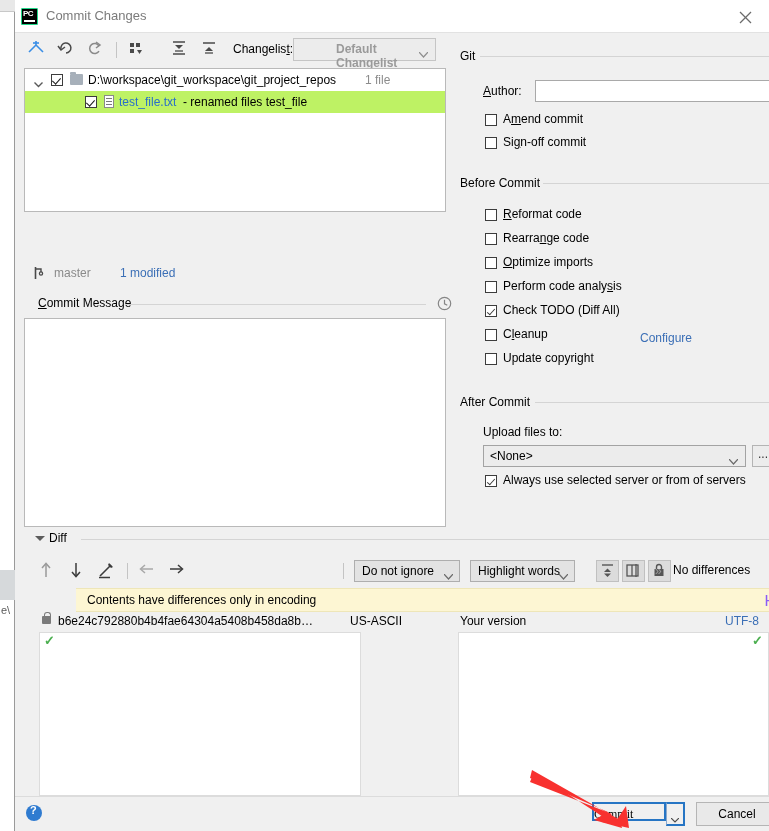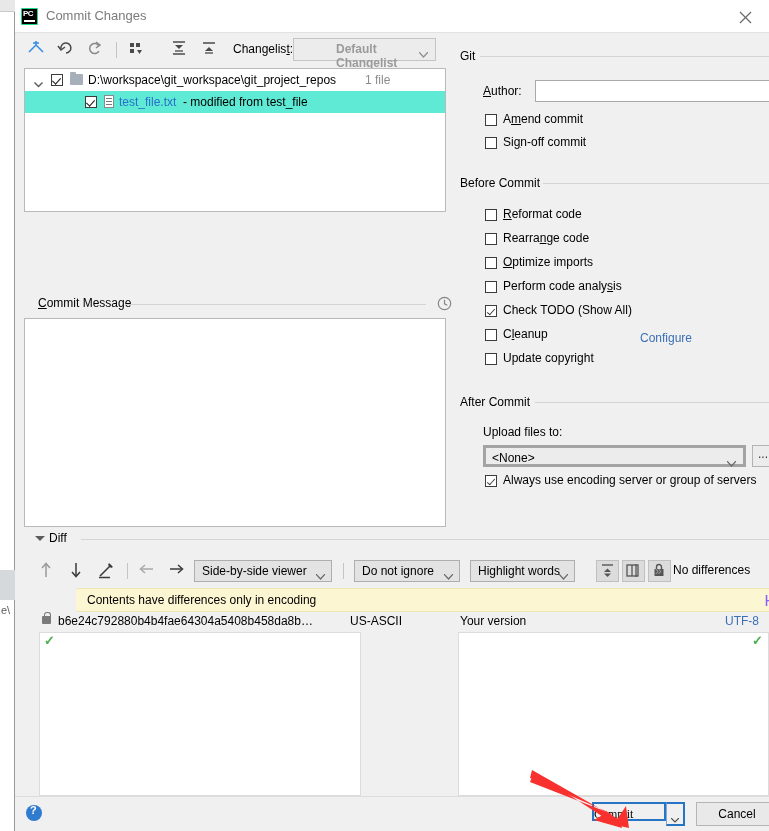--- a/index.html
+++ b/index.html
@@ -94,21 +94,21 @@
 
   
   .filetree {
     position: absolute; left: 9px; top: 68px; width: 422px; height: 144px;
     background: #ffffff; border: 1px solid #b9b9b9;
   }
   .tree-row {
     position: relative; height: 22px; line-height: 22px; white-space: nowrap;
     cursor: pointer; font-size: 12px;
   }
-  .tree-row.selected { background: #5eead4; }
+  .tree-row.selected { background: #bef264; }
   .twisty { position: absolute; top: 6px; width: 11px; height: 11px; }
   .cbox {
     position: absolute; top: 5px; width: 12px; height: 12px;
     background: #fff; border: 1px solid #3c3c3c;
   }
   .cbox.checked::after {
     content: ""; position: absolute; left: 2px; top: 1px;
     width: 4px; height: 7px;
     border: solid #1a1a1a; border-width: 0 1.6px 1.6px 0;
     transform: rotate(42deg);
@@ -177,21 +177,21 @@
   .author-input {
     position: absolute; left: 520px; top: 80px; width: 245px; height: 22px;
     background: #ffffff; border: 1px solid #a9a9a9;
     font-family: "Liberation Sans", sans-serif; font-size: 12px;
     padding: 0 4px; outline: none;
   }
 
   .upload-label { position: absolute; left: 468px; top: 425px; font-size: 12px; }
   .upload-combo {
     position: absolute; left: 468px; top: 445px; width: 263px; height: 22px;
-    background: #ececec; border: 3px solid #a3a3a3; cursor: pointer;
+    background: #ececec; border: 1px solid #a3a3a3; cursor: pointer;
   }
   .upload-combo .uc-text { position: absolute; left: 6px; top: 3px; font-size: 12px; }
   .upload-combo .uc-arrow { position: absolute; right: 7px; top: 8px; }
   .upload-dots {
     position: absolute; left: 737px; top: 445px; width: 22px; height: 22px;
     background: #ececec; border: 1px solid #b4b4b4; cursor: pointer;
     text-align: center; font-size: 12px; line-height: 17px; color: #333;
   }
 
   
@@ -370,25 +370,36 @@
         <span class="cbox checked" style="left:26px"></span>
         <span class="folder-ico" style="left:45px"></span>
         <span class="tr-label" style="left:63px">D:\workspace\git_workspace\git_project_repos</span>
         <span class="tr-label tr-count" style="left:340px">1 file</span>
       </div>
 
       <div class="tree-row selected">
         <span class="cbox checked" style="left:60px"></span>
         <span class="file-ico" style="left:79px"></span>
         <span class="tr-label tr-file-name" style="left:94px">test_file.txt</span>
-        <span class="tr-label" style="left:158px">- modified from test_file</span>
-      </div>
-
-    </div>
-
+        <span class="tr-label" style="left:158px">- renamed files test_file</span>
+      </div>
+
+    </div>
+
+    <div class="branch-row">
+      <span class="branch-ico">
+        <svg width="12" height="14" viewBox="0 0 12 14">
+          <line x1="2.5" y1="1" x2="2.5" y2="13" stroke="#4a4a4a" stroke-width="1.6"></line>
+          <path d="M2.5 3 L8 3 L8 6" fill="none" stroke="#4a4a4a" stroke-width="1.4"></path>
+          <circle cx="8" cy="7.5" r="1.6" fill="none" stroke="#4a4a4a" stroke-width="1.3"></circle>
+        </svg>
+      </span>
+      <span class="branch-name">master</span>
+      <span class="branch-mod">1 modified</span>
+    </div>
 
     <div class="cm-header">
       <span class="cm-title"><u>C</u>ommit Message</span>
       <span class="cm-line"></span>
       <span class="cm-clock">
         <svg width="15" height="15" viewBox="0 0 15 15">
           <circle cx="7.5" cy="7.5" r="6.2" fill="none" stroke="#868686" stroke-width="1.2"></circle>
           <polyline points="7.5,3.8 7.5,7.8 10.3,9.2" fill="none" stroke="#868686" stroke-width="1.2"></polyline>
         </svg>
       </span>
@@ -424,21 +435,21 @@
     <div class="chk-row" style="left:470px; top:254px;">
       <span class="cbox2"></span>
       <span class="chk-label"><u>O</u>ptimize imports</span>
     </div>
     <div class="chk-row" style="left:470px; top:278px;">
       <span class="cbox2"></span>
       <span class="chk-label">Perform code analy<u>s</u>is</span>
     </div>
     <div class="chk-row" style="left:470px; top:302px;">
       <span class="cbox2 checked"></span>
-      <span class="chk-label">Check TODO (Show All)</span>
+      <span class="chk-label">Check TODO (Diff All)</span>
     </div>
     <div class="link" style="position:absolute; left:625px; top:303px; font-size:12px;">Configure</div>
     <div class="chk-row" style="left:470px; top:326px;">
       <span class="cbox2"></span>
       <span class="chk-label">C<u>l</u>eanup</span>
     </div>
     <div class="chk-row" style="left:470px; top:350px;">
       <span class="cbox2"></span>
       <span class="chk-label">Update copyright</span>
     </div>
@@ -452,21 +463,21 @@
       <span class="uc-arrow">
         <svg width="9" height="6" viewBox="0 0 9 6">
             <polyline points="0,0 4.5,5 9,0" fill="none" stroke="#6b6b6b" stroke-width="1.2"></polyline>
           </svg>
       </span>
     </div>
     <div class="upload-dots">...</div>
 
     <div class="chk-row" style="left:470px; top:472px;">
       <span class="cbox2 checked"></span>
-      <span class="chk-label">Always use encoding server or group of servers</span>
+      <span class="chk-label">Always use selected server or from of servers</span>
     </div>
 
     <div class="diff-hdr">
       <span class="diff-tri"></span>
       <span class="diff-label">Diff</span>
       <span class="diff-line"></span>
     </div>
 
     <div class="diff-toolbar">
       <div class="dt-icon" style="left:8px">
@@ -493,28 +504,20 @@
         <svg width="18" height="16" viewBox="0 0 18 16">
           <line x1="15" y1="8" x2="3" y2="8" stroke="#a8a8a8" stroke-width="1.5"></line>
           <polyline points="7,4 2.5,8 7,12" fill="none" stroke="#a8a8a8" stroke-width="1.5"></polyline>
         </svg>
       </div>
       <div class="dt-icon" style="left:137px">
         <svg width="18" height="16" viewBox="0 0 18 16">
           <line x1="3" y1="8" x2="15" y2="8" stroke="#3b3b3b" stroke-width="1.5"></line>
           <polyline points="11,4 15.5,8 11,12" fill="none" stroke="#3b3b3b" stroke-width="1.5"></polyline>
         </svg>
-      </div>
-      <div class="dt-combo" style="left:164px; width:138px;">
-        <span class="dc-text">Side-by-side viewer</span>
-        <span class="dc-arrow">
-          <svg width="9" height="6" viewBox="0 0 9 6">
-              <polyline points="0,0 4.5,5 9,0" fill="none" stroke="#6b6b6b" stroke-width="1.2"></polyline>
-            </svg>
-        </span>
       </div>
       <div class="dt-sep" style="left:313px"></div>
       <div class="dt-combo" style="left:324px; width:106px;">
         <span class="dc-text">Do not ignore</span>
         <span class="dc-arrow">
           <svg width="9" height="6" viewBox="0 0 9 6">
               <polyline points="0,0 4.5,5 9,0" fill="none" stroke="#6b6b6b" stroke-width="1.2"></polyline>
             </svg>
         </span>
       </div>

